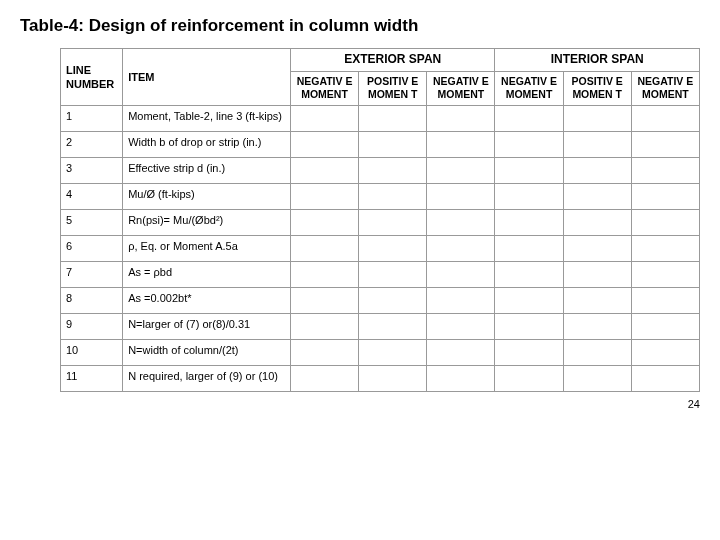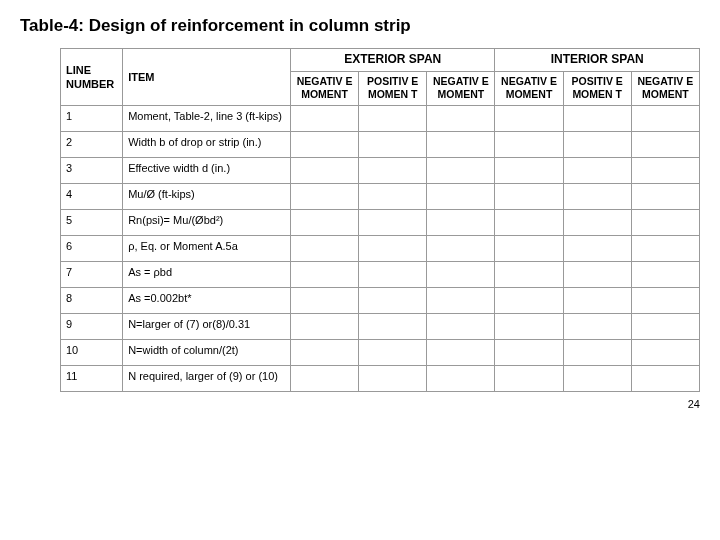--- a/index.html
+++ b/index.html
@@ -52,21 +52,21 @@
     }
     .page-num {
       text-align: right;
       font-size: 11px;
       margin-top: 6px;
     }
   </style>
 </head>
 <body>
 
-<h2>Table-4: Design of reinforcement in column strip</h2>
+<h2>Table-4: Design of reinforcement in column width</h2>
 
 <div class="table-wrapper">
   <table>
 
     <colgroup>
       <col class="col-line">
       <col class="col-item">
       <col class="col-data">
       <col class="col-data">
       <col class="col-data">
@@ -107,21 +107,21 @@
           <td>Width b of drop or strip (in.)</td>
           <td></td>
           <td></td>
           <td></td>
           <td></td>
           <td></td>
           <td></td>
         </tr>
         <tr class="data-row">
           <td>3</td>
-          <td>Effective width d (in.)</td>
+          <td>Effective strip d (in.)</td>
           <td></td>
           <td></td>
           <td></td>
           <td></td>
           <td></td>
           <td></td>
         </tr>
         <tr class="data-row">
           <td>4</td>
           <td>Mu/Ø (ft-kips)</td>

